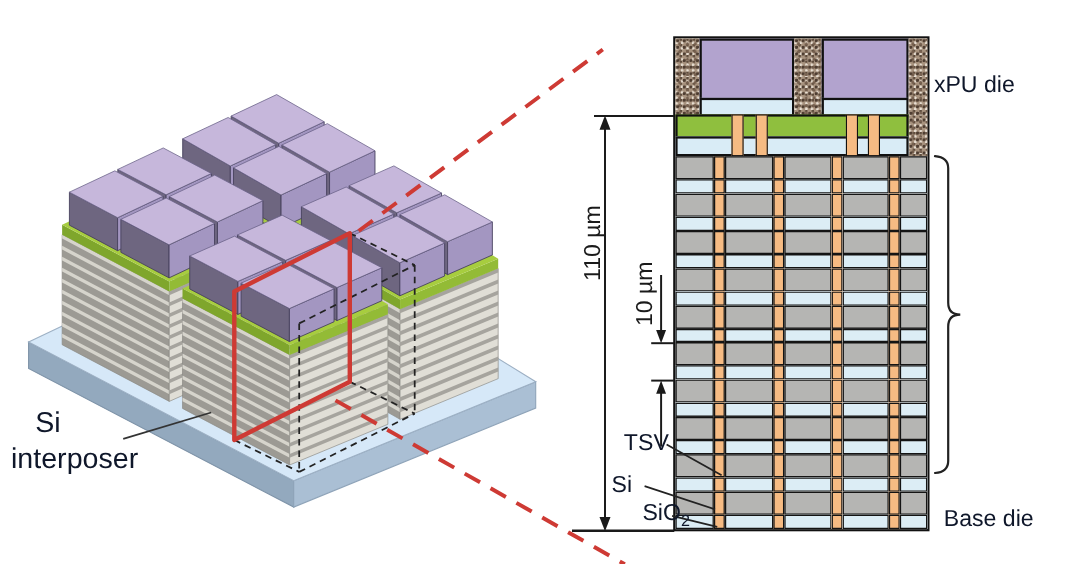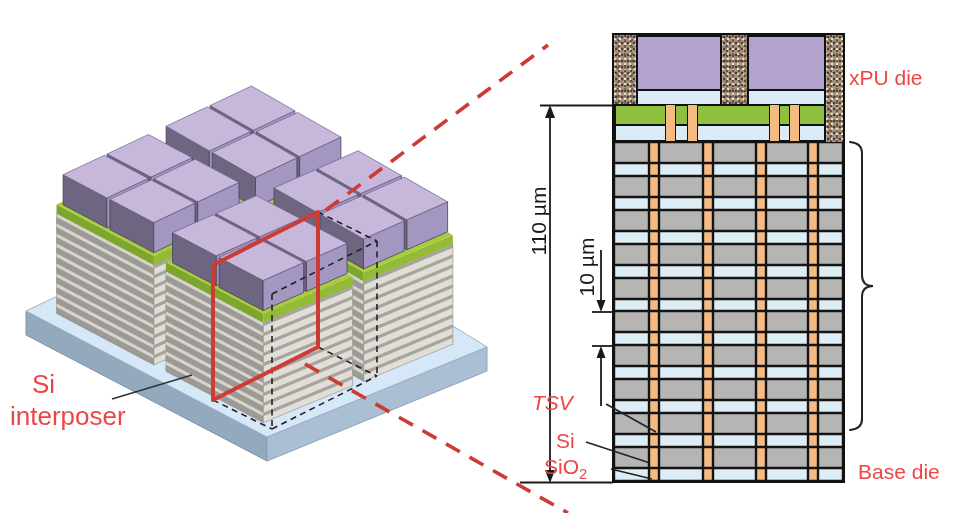--- a/index.html
+++ b/index.html
@@ -1,21 +1,21 @@
 <!DOCTYPE html>
 <html><head>
 <meta charset="utf-8">
 <style>
   html,body{margin:0;padding:0;background:#ffffff;}
   .canvas{position:relative;width:975px;height:513px;background:#ffffff;overflow:hidden;
           font-family:"Liberation Sans","DejaVu Sans",sans-serif;color:#1a1a1a;}
   svg{position:absolute;left:0;top:0;}
   #iso{z-index:1;}
   #anno{z-index:6;pointer-events:none;}
-  .lbl{position:absolute;z-index:7;font-size:21px;line-height:1.15;white-space:nowrap;color:#ef4444;}
+  .lbl{position:absolute;z-index:7;font-size:21px;line-height:1.15;white-space:nowrap;color:#0f172a;}
   .lbl.big{font-size:26px;}
   .rot{transform:rotate(-90deg);text-align:center;}
   .rot-box{position:absolute;z-index:7;width:130px;height:26px;font-size:21px;
            display:flex;align-items:center;justify-content:center;white-space:nowrap;}
   sub{font-size:0.7em;}
 
   
   .xsec{position:absolute;left:612px;top:33px;width:233px;height:450px;z-index:3;
         border:2px solid #111;box-sizing:border-box;background:#fff;}
   .xsec *{position:absolute;box-sizing:border-box;}
@@ -453,16 +453,16 @@
       <line x1="611" y1="469" x2="652" y2="479"></line>
     </g>
   </svg>
 
   <div class="lbl" style="left:849px;top:66px;">xPU die</div>
   <div class="lbl" style="left:858px;top:460px;">Base die</div>
 
   <div class="rot-box rot" style="left:474px;top:208px;">110 µm</div>
   <div class="rot-box rot" style="left:522px;top:254px;">10 µm</div>
 
-  <div class="lbl" style="left:532px;top:391px;width:64px;text-align:left;font-style:italic;">TSV</div>
+  <div class="lbl" style="left:544px;top:391px;width:64px;text-align:right;">TSV</div>
   <div class="lbl" style="left:556px;top:429px;">Si</div>
-  <div class="lbl" style="left:544px;top:455px;"><span>SiO</span><sub>2</sub></div>
+  <div class="lbl" style="left:584px;top:455px;"><span>SiO</span><sub>2</sub></div>
 </div>
 
 </body></html>

